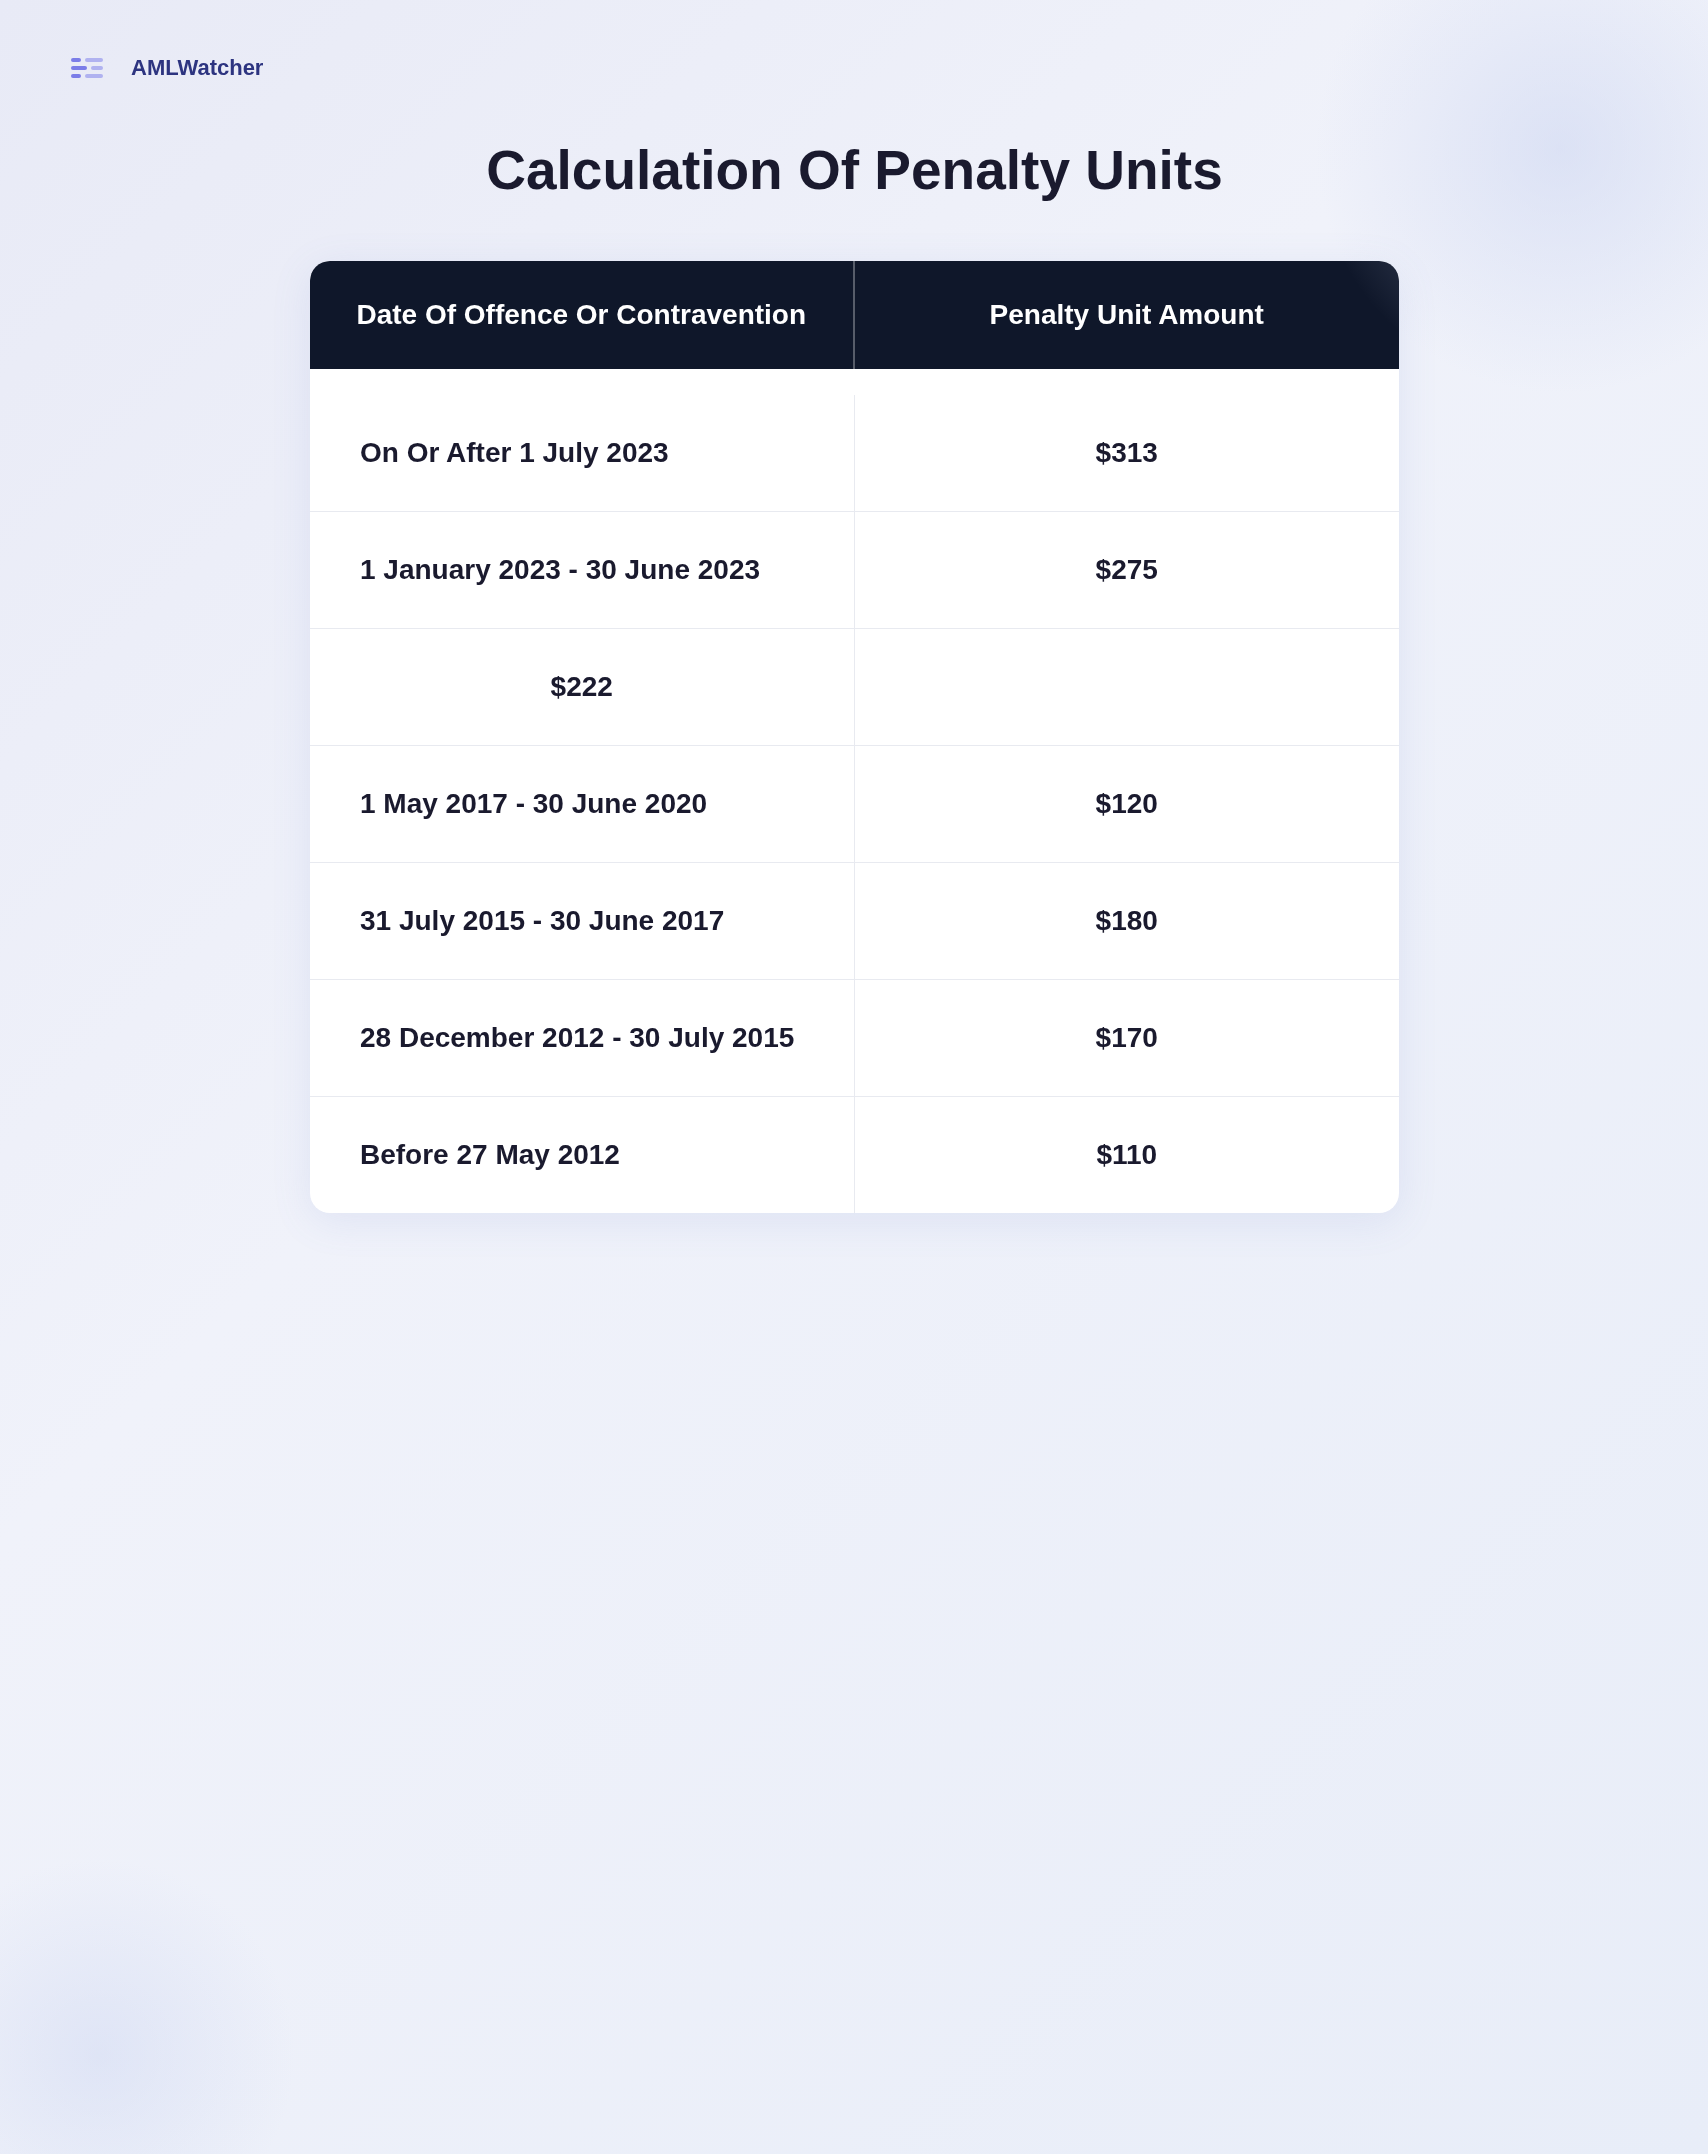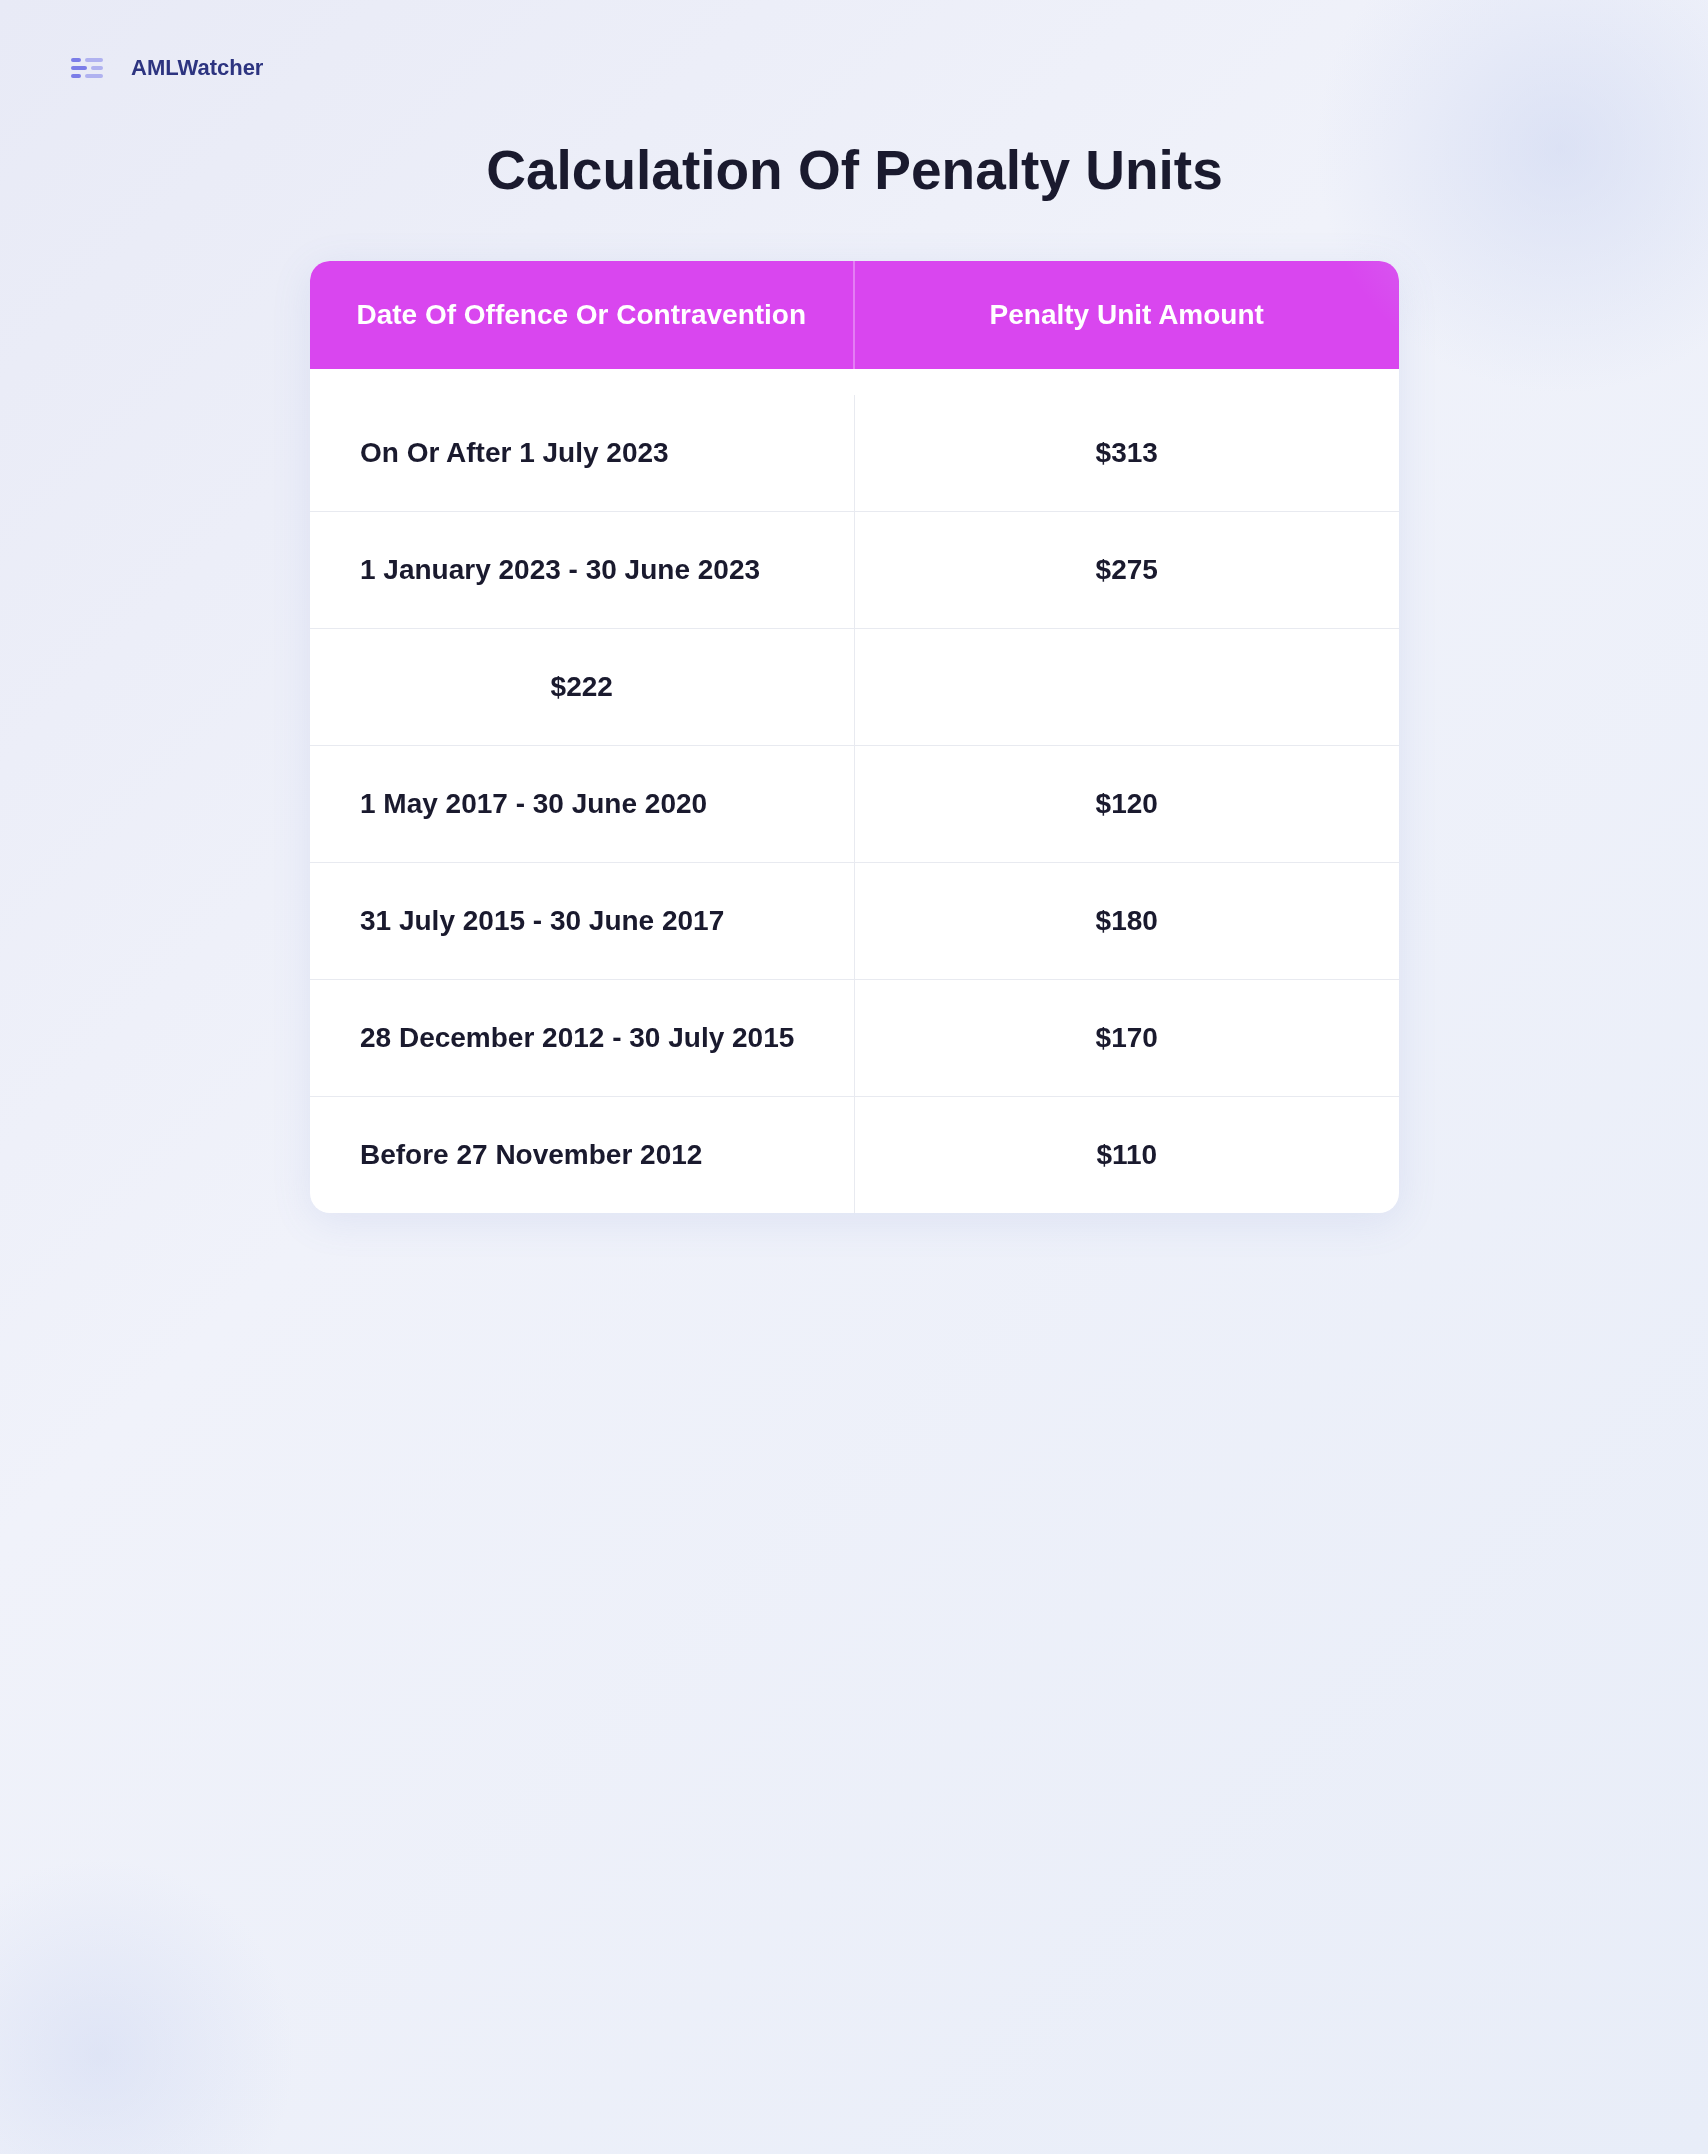--- a/index.html
+++ b/index.html
@@ -83,21 +83,21 @@
       width: 1089px;
       background: #ffffff;
       border-radius: 20px;
       overflow: hidden;
       box-shadow: 0 8px 40px rgba(100, 120, 200, 0.12);
     }
 
     .table-header {
       display: grid;
       grid-template-columns: 1fr 1fr;
-      background: #d946ef;
+      background: #0f172a;
       border-radius: 18px 18px 0 0;
     }
 
     .header-cell {
       padding: 36px 40px;
       color: #ffffff;
       font-size: 28px;
       font-weight: 700;
       text-align: center;
       line-height: 1.3;
@@ -187,18 +187,18 @@
       </div>
       <div class="table-row">
         <div class="cell">31 July 2015 - 30 June 2017</div>
         <div class="cell amount">$180</div>
       </div>
       <div class="table-row">
         <div class="cell">28 December 2012 - 30 July 2015</div>
         <div class="cell amount">$170</div>
       </div>
       <div class="table-row">
-        <div class="cell">Before 27 November 2012</div>
+        <div class="cell">Before 27 May 2012</div>
         <div class="cell amount">$110</div>
       </div>
     </div>
 </div>
 
 
 </body></html>

